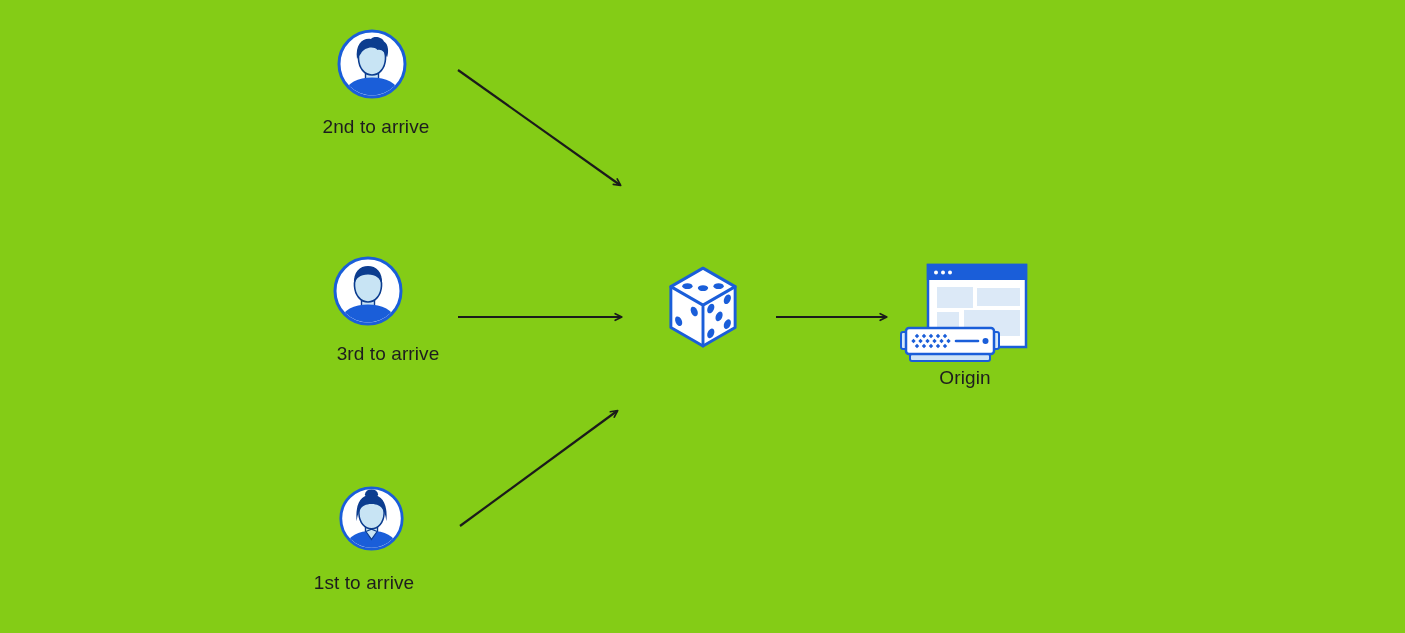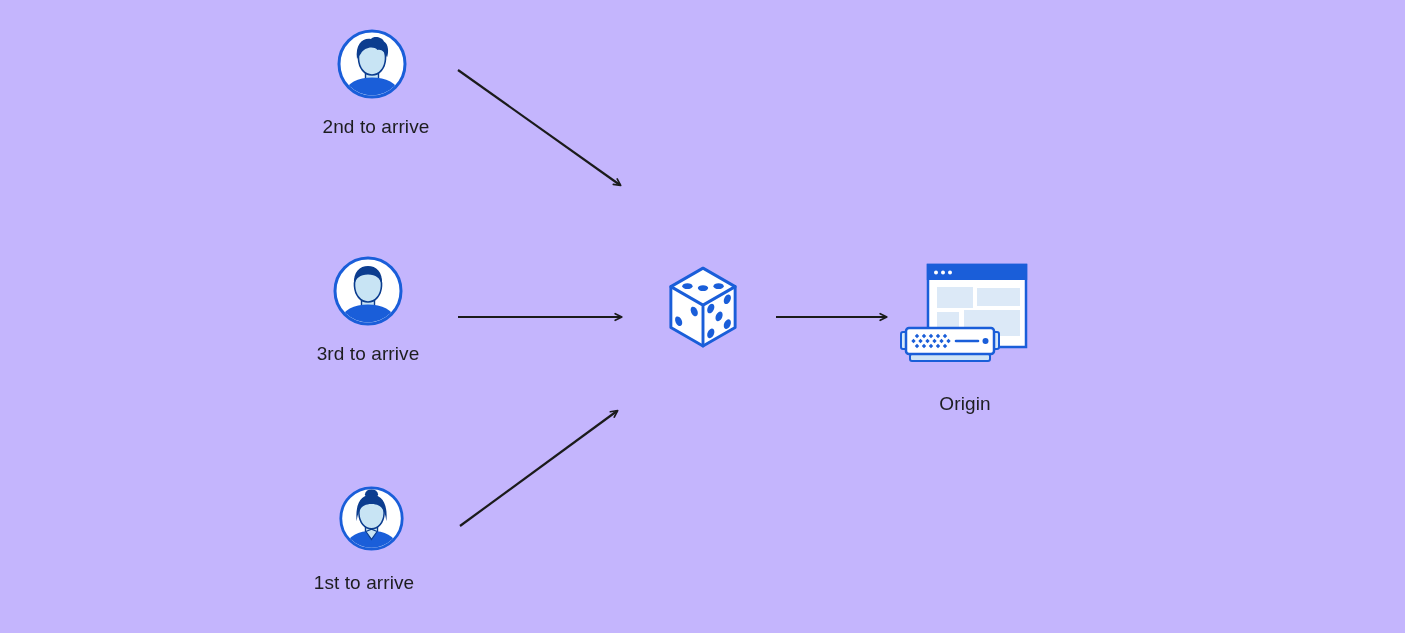--- a/index.html
+++ b/index.html
@@ -1,19 +1,19 @@
 <!DOCTYPE html>
 <html><head>
 <meta charset="utf-8">
 <style>
   html,body{margin:0;padding:0;background:#ffffff;}
   .canvas{
     position:relative;
     width:1405px;height:633px;
-    background:#c4b5fd;
+    background:#84cc16;
     font-family:"Liberation Sans", sans-serif;
     overflow:hidden;
   }
   .node-label{
     position:absolute;
     width:160px;
     text-align:center;
     font-size:19px;
     color:#1d1d1f;
     letter-spacing:0.1px;
@@ -65,21 +65,21 @@
         </defs>
       <circle cx="36" cy="36" r="33" fill="#ffffff" stroke="#1A5ED9" stroke-width="3"></circle>
       <g clip-path="url(#c3)">
         <rect x="29.5" y="38" width="13" height="14" fill="#C8E4F4" stroke="#0C3D8F" stroke-width="1.4"></rect>
         <path d="M5,72 C9,55 21,49.5 36,49.5 C51,49.5 63,55 67,72 Z" fill="#1A5ED9"></path>
         <path d="M36,15 C44.5,15 50,21.5 49.5,31 C49,40 43.5,47 36,47 C28.5,47 23,40 22.5,31 C22,21.5 27.5,15 36,15 Z" fill="#C8E4F4" stroke="#0C3D8F" stroke-width="1.6"></path>
         <path d="M22,30 C21,16.5 28,11 36,11 C44,11 51,16.5 50,30 C48,23 44,19.5 36,19.5 C28,19.5 24,23 22,30 Z" fill="#0C3D8F"></path>
       </g>
     </svg>
   </div>
-  <div class="node-label" style="left:288px;top:343px;">3rd to arrive</div>
+  <div class="node-label" style="left:308px;top:343px;">3rd to arrive</div>
 
   <div class="abs" style="left:338px;top:485px;">
     <svg width="67" height="67" viewBox="0 0 72 72">
       <defs>
           <clipPath id="c1">
             <circle cx="36" cy="36" r="31.4"></circle>
           </clipPath>
         </defs>
       <circle cx="36" cy="36" r="33" fill="#ffffff" stroke="#1A5ED9" stroke-width="3"></circle>
       <g clip-path="url(#c1)">
@@ -147,15 +147,15 @@
         <path d="M24,81.8 l2.2,2.2 -2.2,2.2 -2.2,-2.2 Z"></path>
           <path d="M31,81.8 l2.2,2.2 -2.2,2.2 -2.2,-2.2 Z"></path>
         <path d="M38,81.8 l2.2,2.2 -2.2,2.2 -2.2,-2.2 Z"></path>
           <path d="M45,81.8 l2.2,2.2 -2.2,2.2 -2.2,-2.2 Z"></path>
         <path d="M52,81.8 l2.2,2.2 -2.2,2.2 -2.2,-2.2 Z"></path>
       </g>
       <line x1="63" y1="79" x2="85" y2="79" stroke="#1A5ED9" stroke-width="2.6" stroke-linecap="round"></line>
       <circle cx="92.5" cy="79" r="3" fill="#1A5ED9"></circle>
     </svg>
   </div>
-  <div class="node-label" style="left:885px;top:393px;">Origin</div>
+  <div class="node-label" style="left:885px;top:367px;">Origin</div>
 
 </div>
 
 </body></html>

